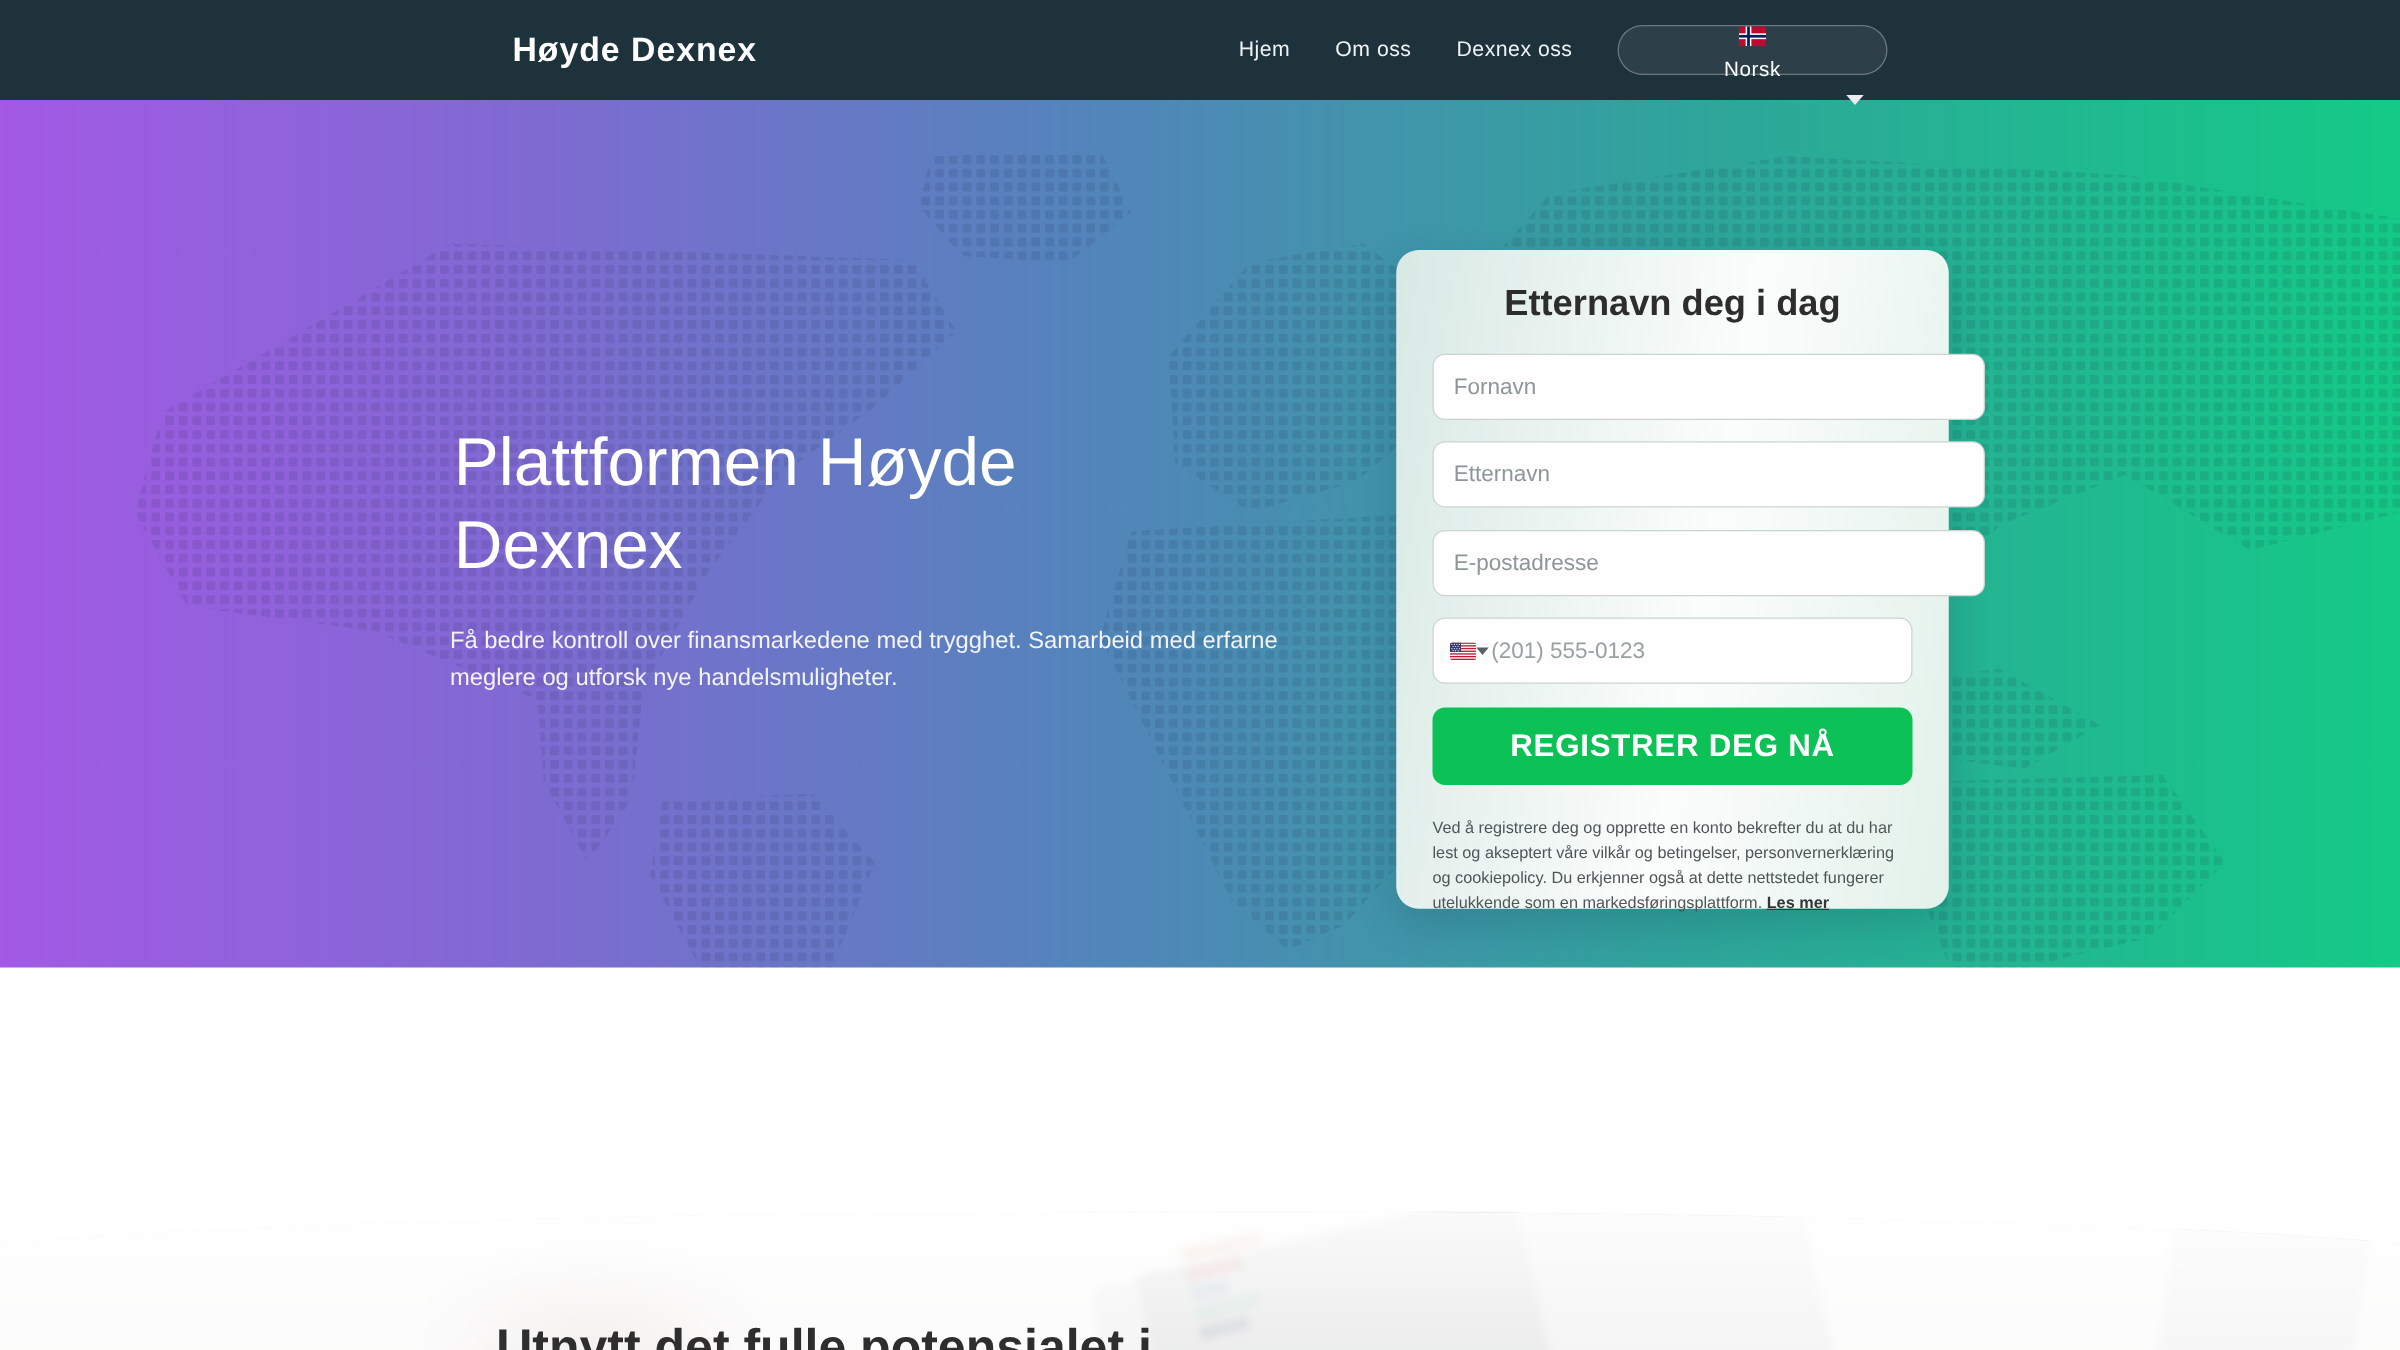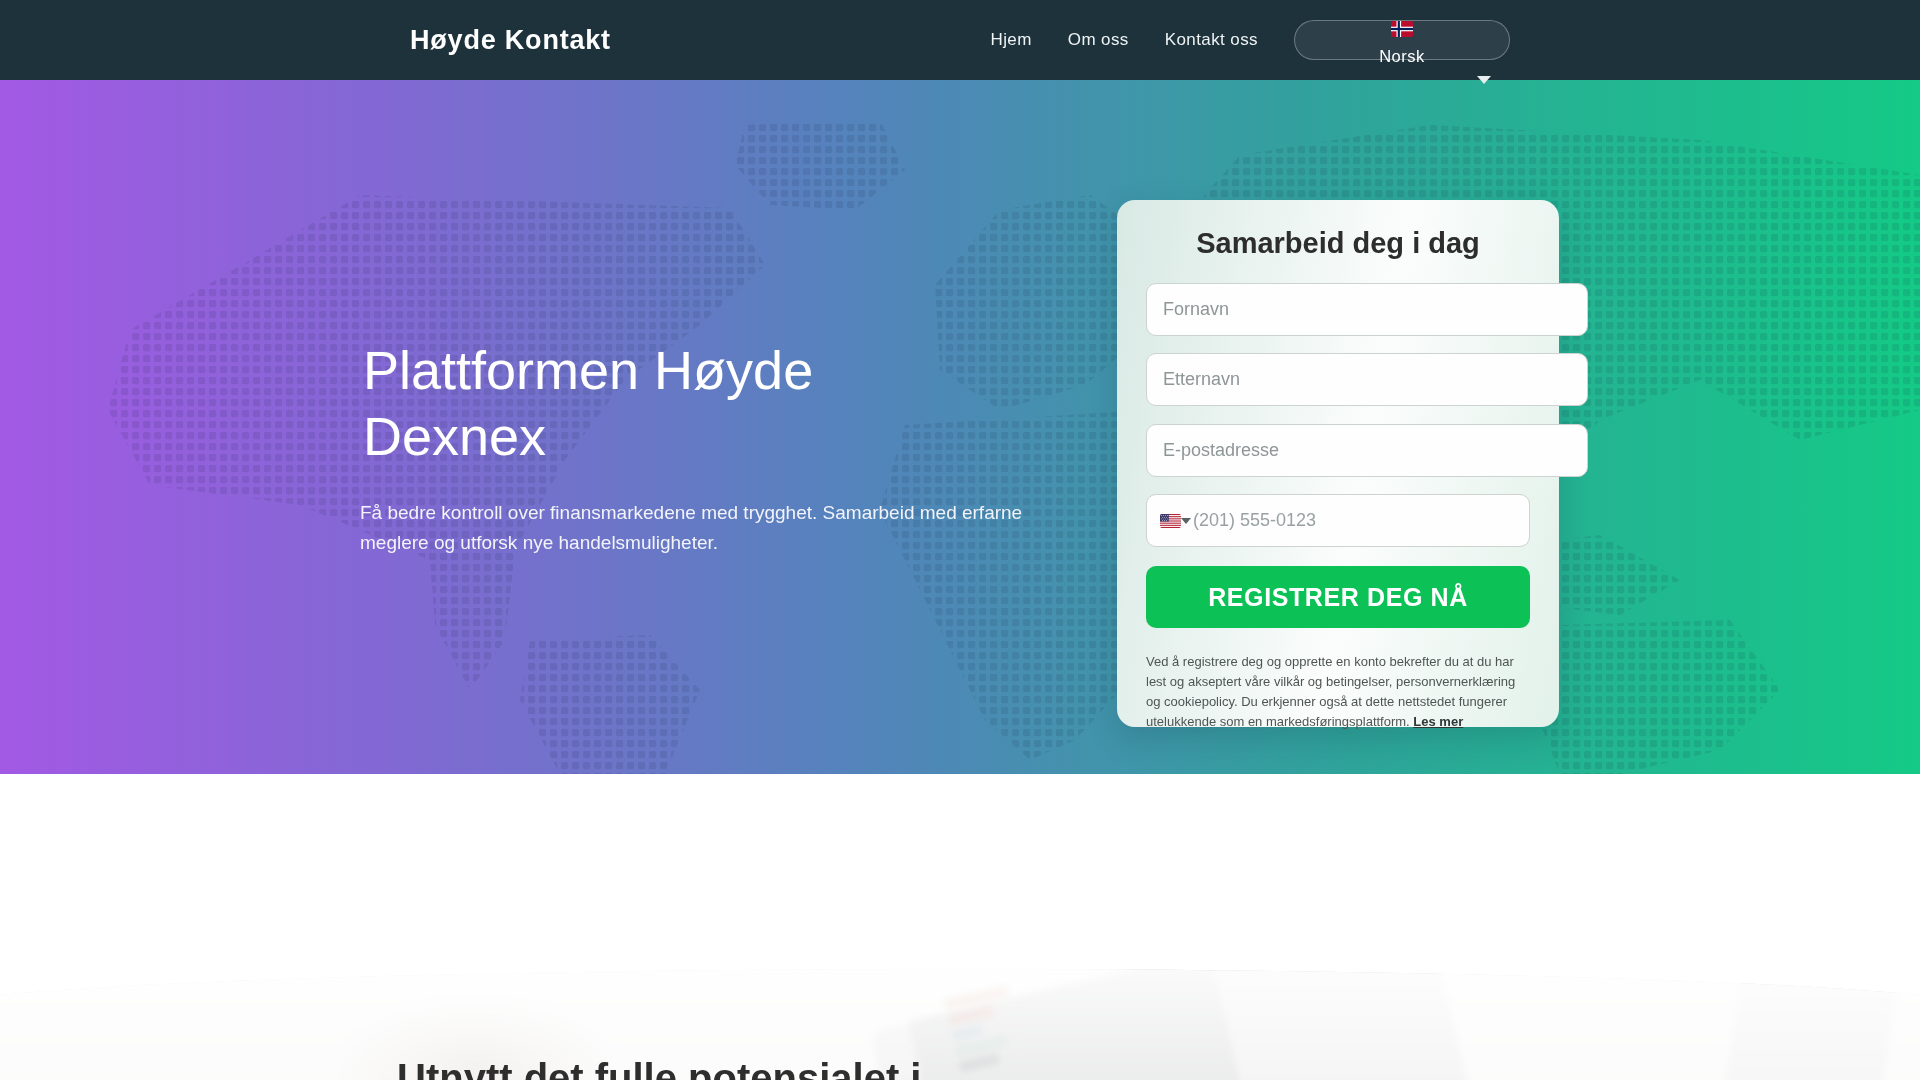--- a/index.html
+++ b/index.html
@@ -77,26 +77,26 @@
   
   .flag{display:block;border-radius:2px;flex:0 0 auto;}
 </style>
 </head>
 <body>
 
 <div class="stage">
 
   <header class="header">
     <div class="header-inner">
-      <div class="logo">Høyde Kontakt</div>
+      <div class="logo">Høyde Dexnex</div>
       <div class="right-group">
         <nav class="nav">
           <span class="nav-link">Hjem</span>
           <span class="nav-link">Om oss</span>
-          <span class="nav-link">Kontakt oss</span>
+          <span class="nav-link">Dexnex oss</span>
         </nav>
         <div class="lang-pill">
           <svg class="flag" width="22" height="16" viewBox="0 0 22 16">
             <rect width="22" height="16" fill="#ba0c2f"></rect>
             <rect x="5.5" y="0" width="4.6" height="16" fill="#ffffff"></rect>
             <rect x="0" y="5.7" width="22" height="4.6" fill="#ffffff"></rect>
             <rect x="6.7" y="0" width="2.2" height="16" fill="#00205b"></rect>
             <rect x="0" y="6.9" width="22" height="2.2" fill="#00205b"></rect>
           </svg>
           <span class="lang-label">Norsk</span>
@@ -129,21 +129,21 @@
       <path fill="url(#dotgrid)" d="M1470 470 L1600 455 L1680 500 L1620 535 L1500 520 Z"></path>
 
       <path fill="url(#dotgrid)" d="M1560 545 L1730 540 L1780 610 L1720 670 L1620 694 L1560 694 L1525 605 Z"></path>
     </svg>
 
     <div class="hero-inner">
       <h1 class="hero-title">Plattformen Høyde Dexnex</h1>
       <p class="hero-subtitle">Få bedre kontroll over finansmarkedene med trygghet. Samarbeid med erfarne meglere og utforsk nye handelsmuligheter.</p>
 
       <div class="card">
-        <h2 class="card-title">Samarbeid deg i dag</h2>
+        <h2 class="card-title">Etternavn deg i dag</h2>
 
         <input class="tinput f-abs in1" type="text" placeholder="Fornavn" style="">
         <input class="tinput f-abs in2" type="text" placeholder="Etternavn" style="">
         <input class="tinput f-abs in3" type="text" placeholder="E-postadresse" style="">
 
         <div class="phone-wrap f-abs">
           <svg class="flag" width="21" height="14" viewBox="0 0 21 14">
             <rect width="21" height="14" fill="#ffffff"></rect>
             <g fill="#b22234">
               <rect y="0" width="21" height="1.08"></rect>

